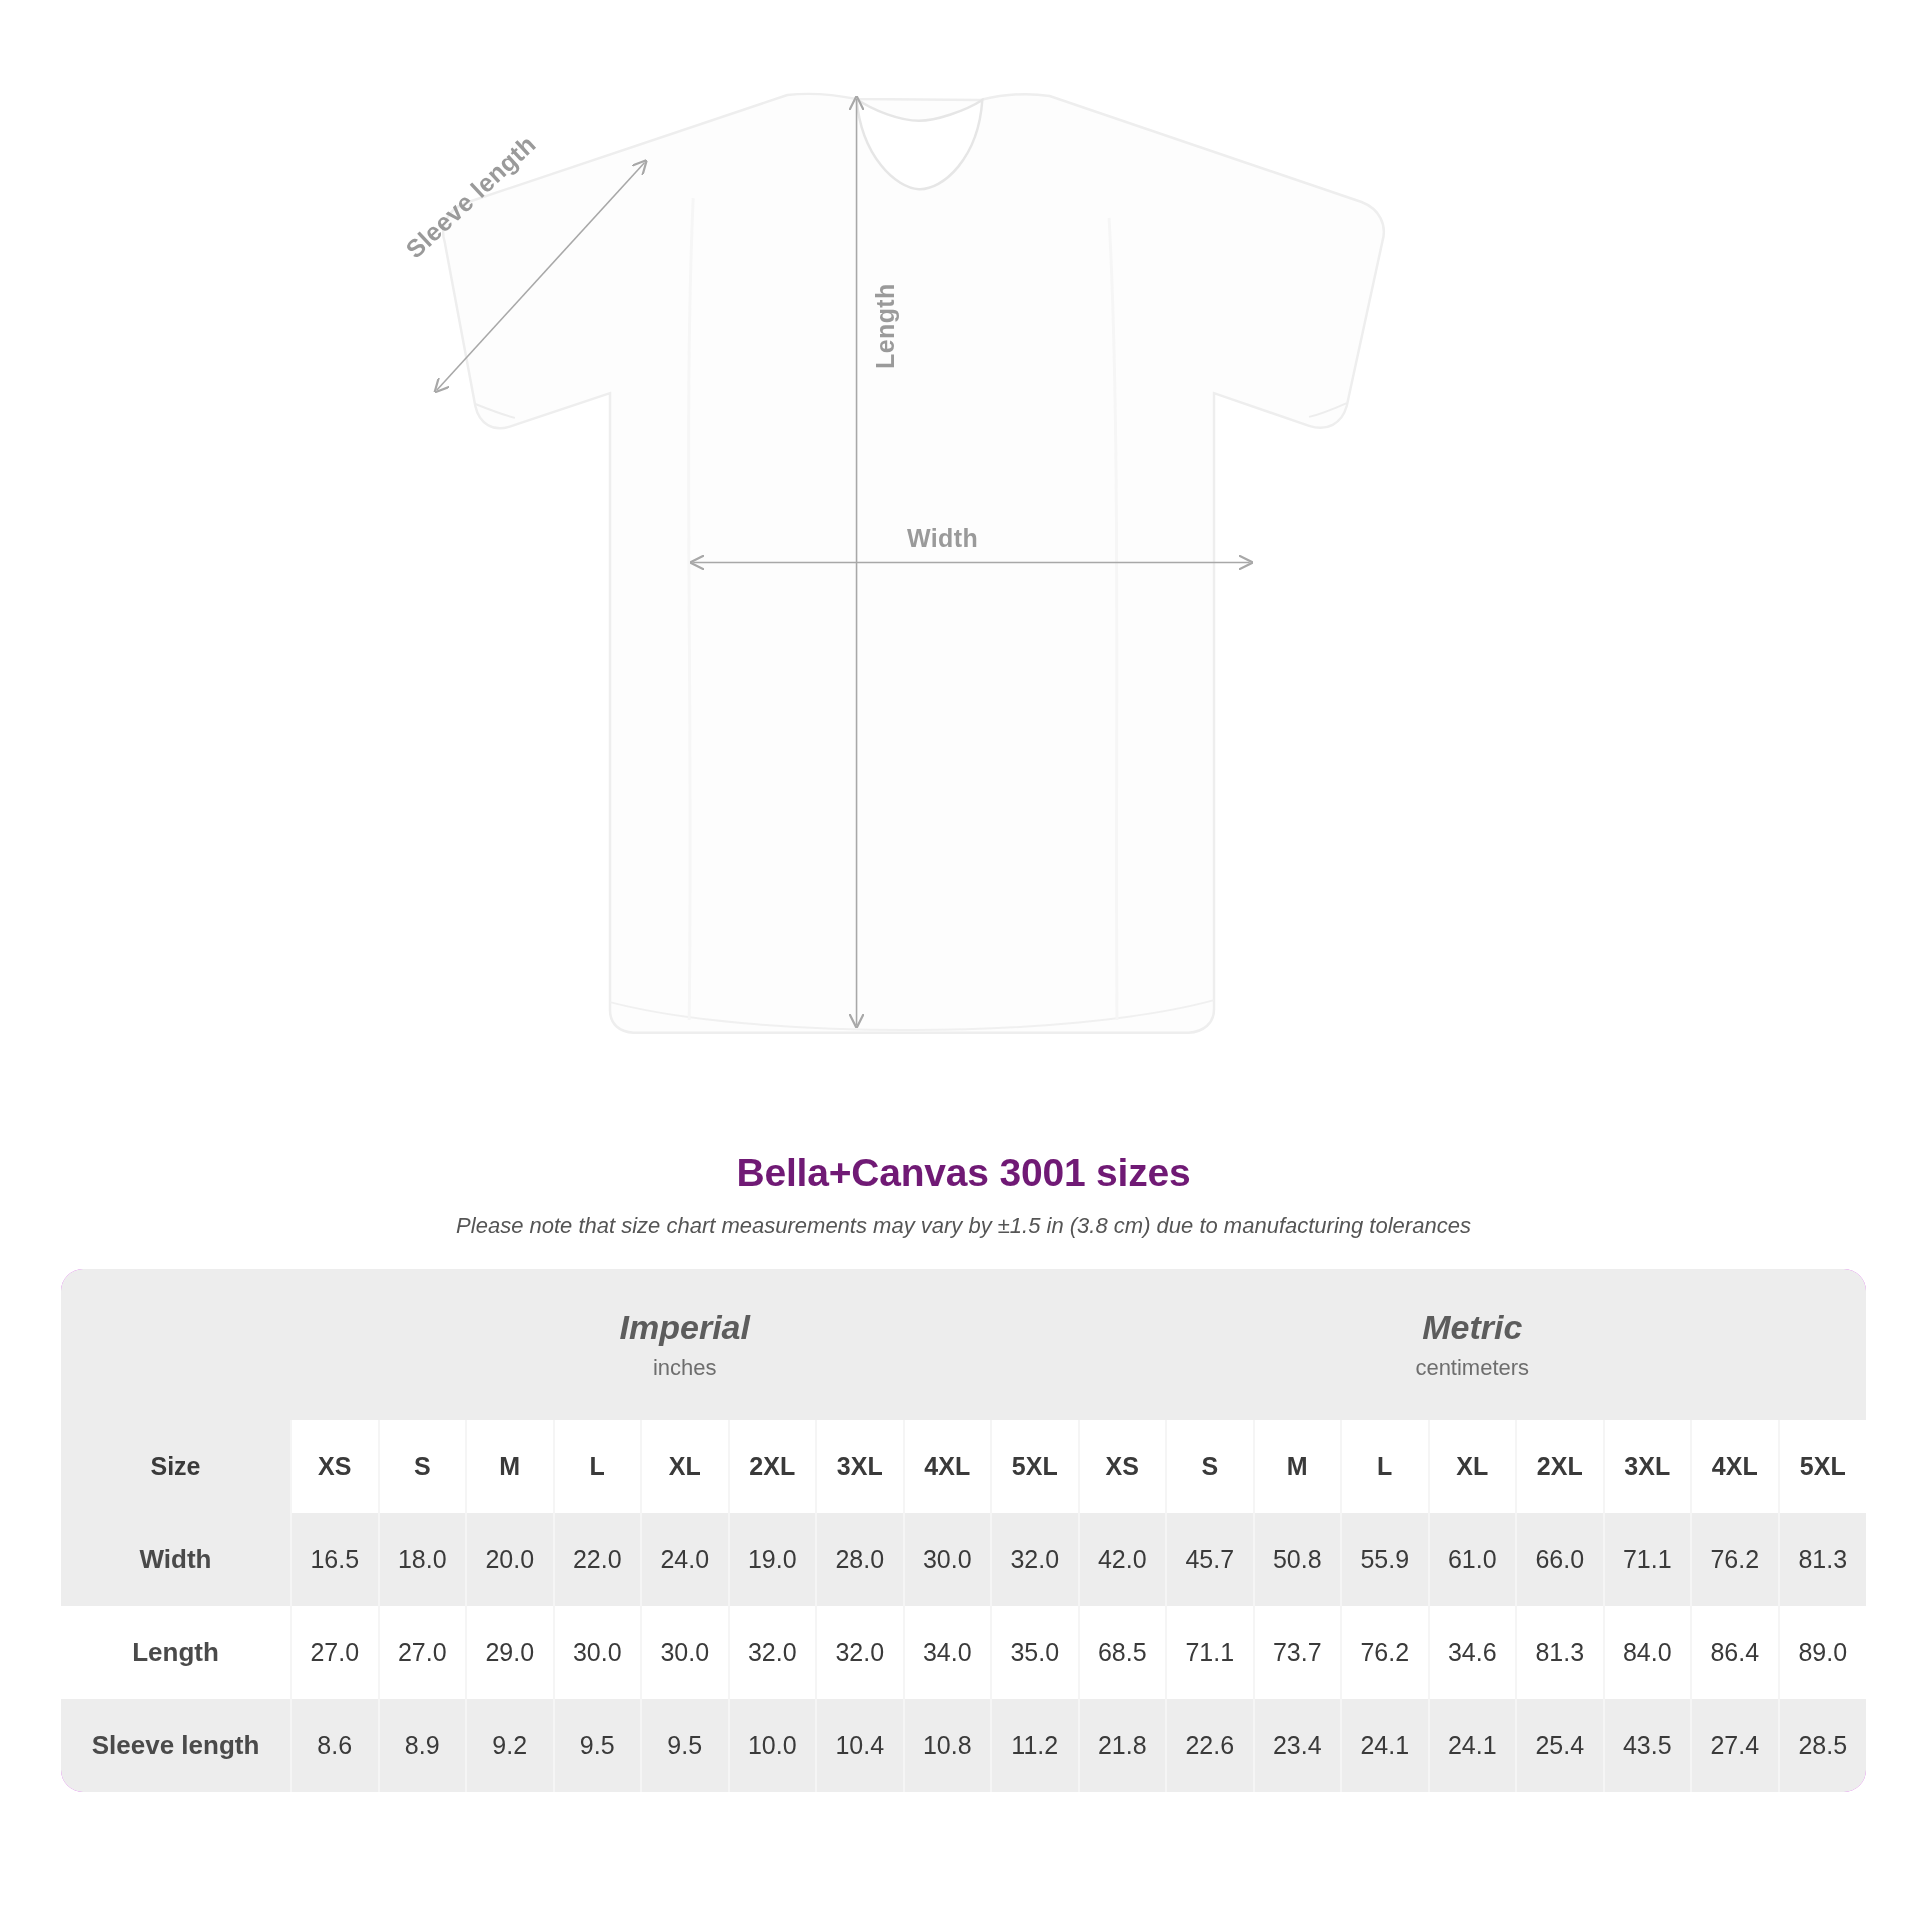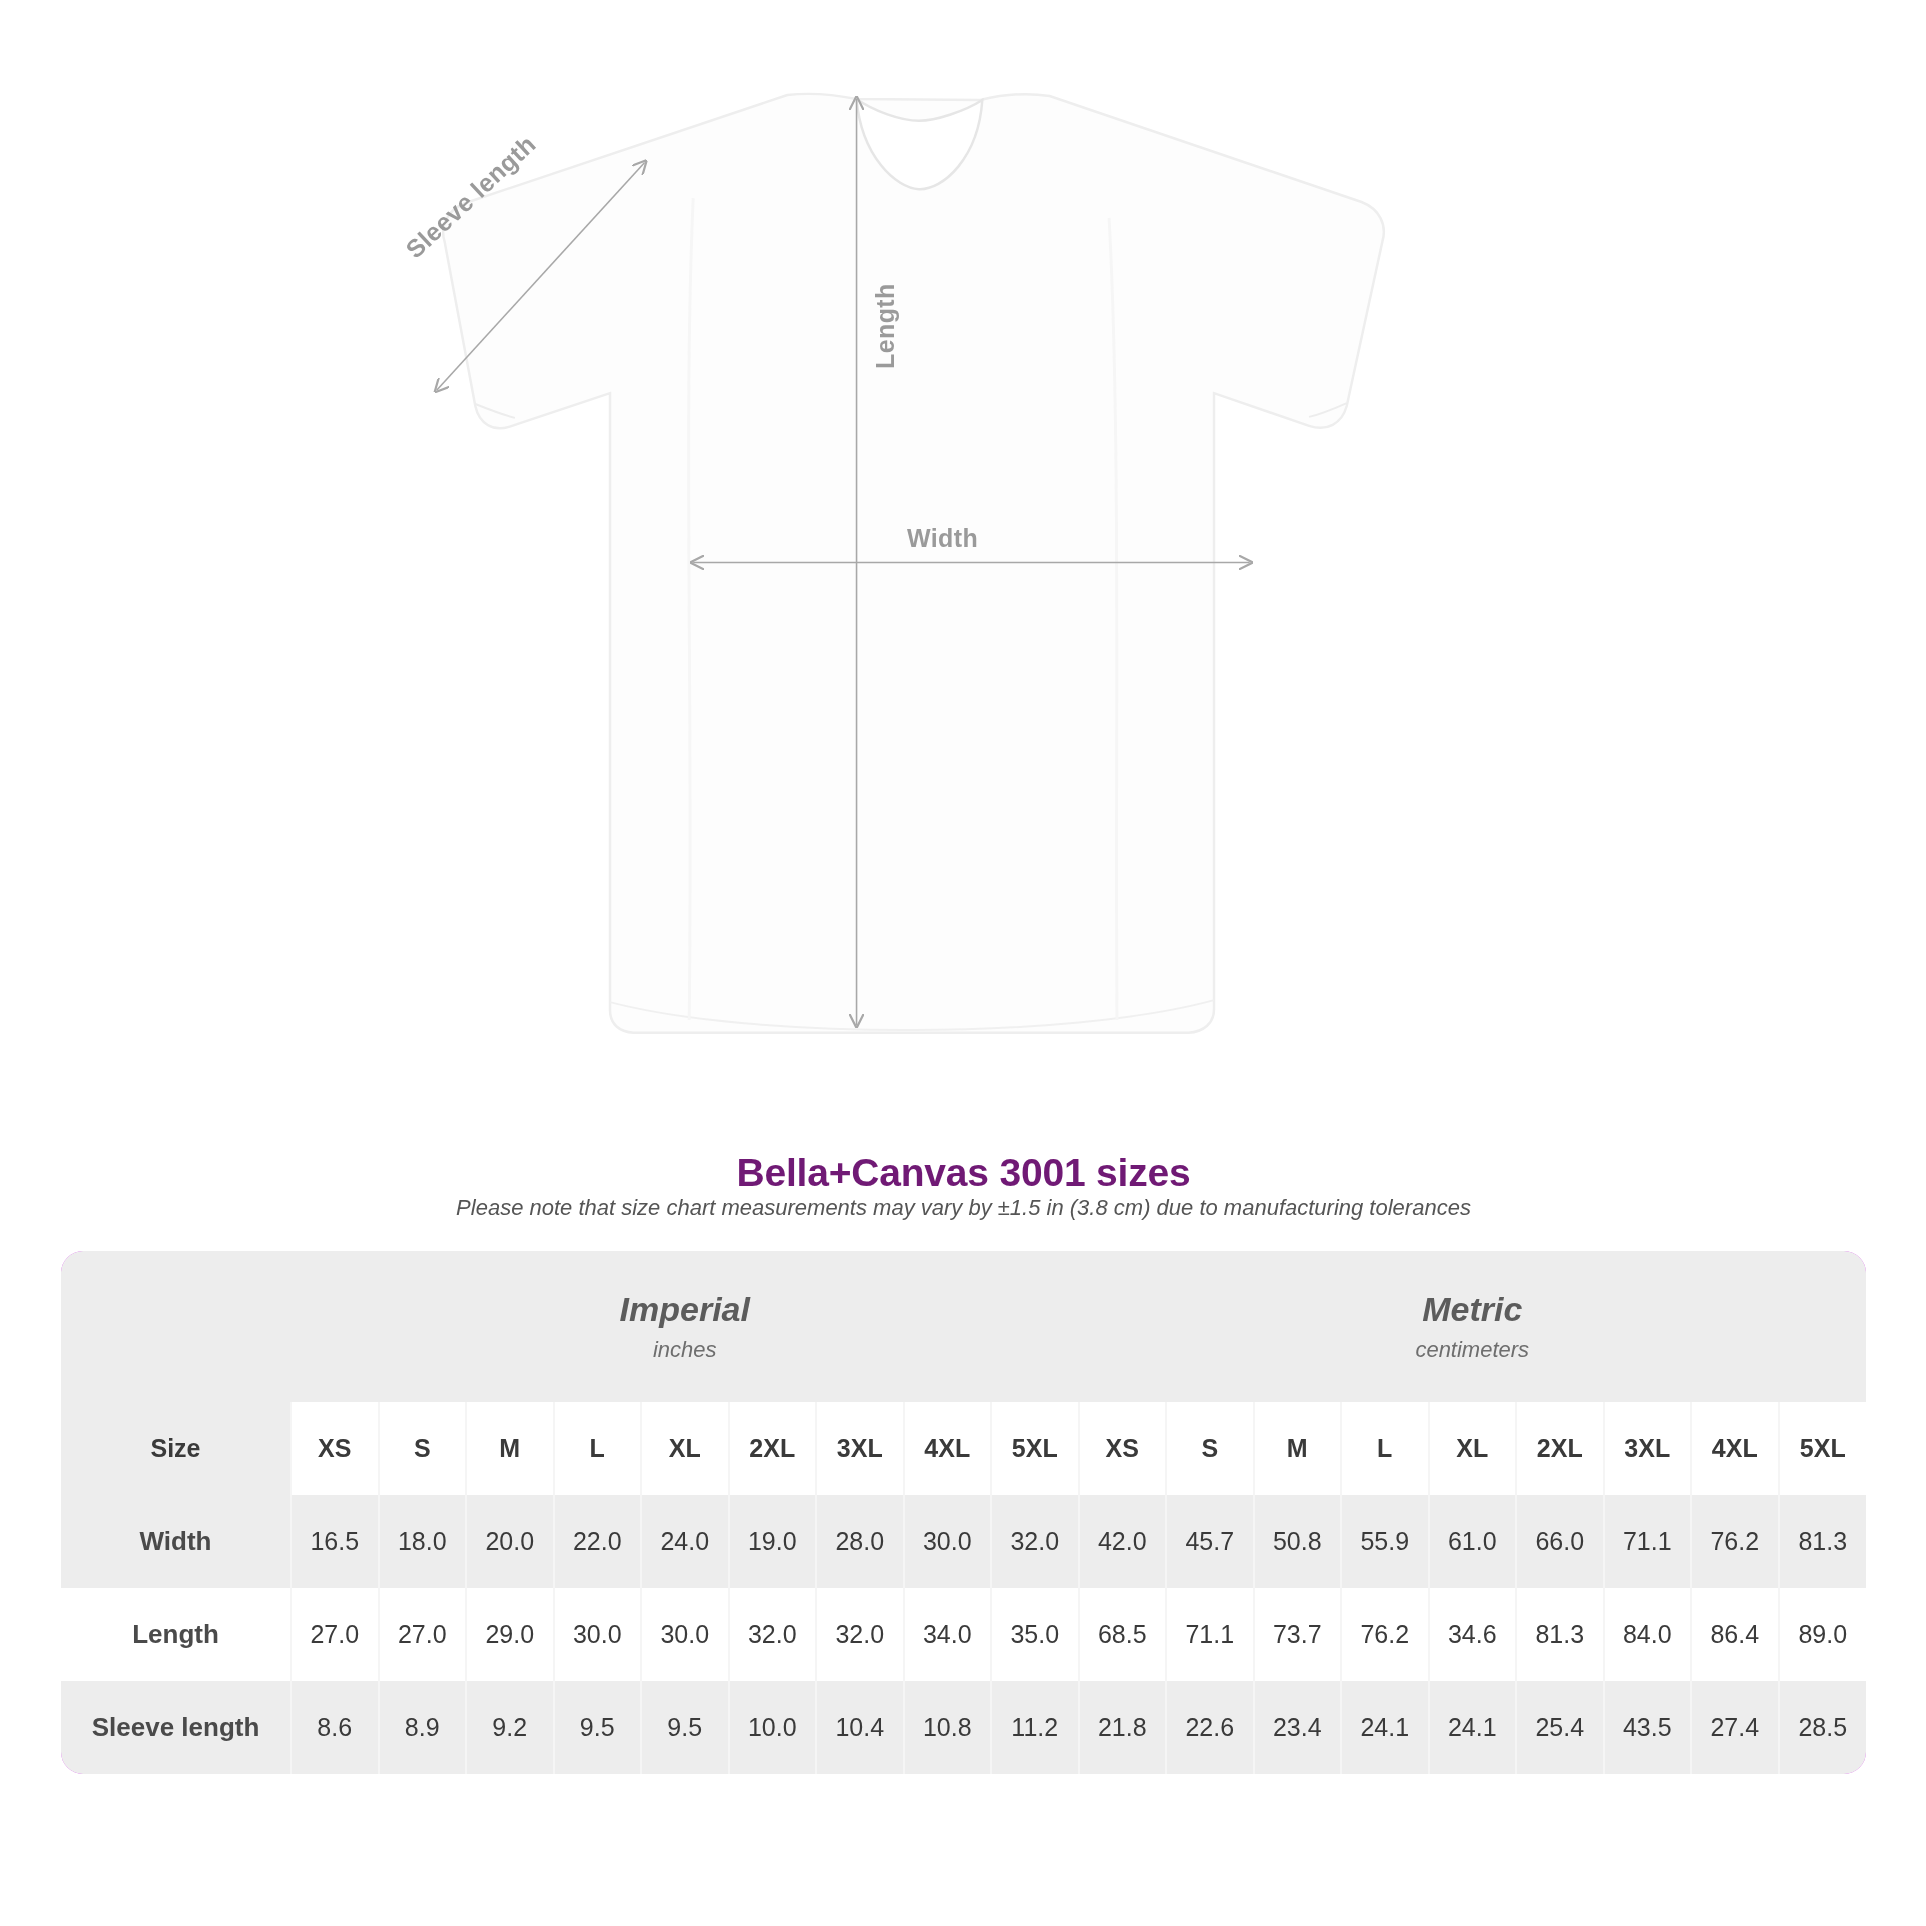--- a/index.html
+++ b/index.html
@@ -65,20 +65,21 @@
     font-size: 39px;
     font-weight: bold;
     color: #701a75;
     margin: 0;
     letter-spacing: -0.2px;
   }
   .chart-note {
     font-size: 22px;
     font-style: italic;
     color: #555555;
+    margin-top: 18px;
   }
 
   
   .table-wrap {
     margin: 30px 61px 0 61px;
     border-radius: 22px;
     overflow: hidden;
     background: #d946ef;
   }
   table.size-table {
@@ -100,21 +101,20 @@
     background: #ededed;
   }
   .unit-name {
     font-size: 34px;
     font-weight: bold;
     font-style: italic;
     color: #5c5c5c;
   }
   .unit-sub {
     font-size: 22px;
-    font-style: italic;
     color: #6e6e6e;
     margin-top: 8px;
   }
   .size-row th,
   .size-row td {
     height: 91px;
     font-weight: bold;
     color: #4a4a4a;
     font-size: 26px;
     background: #ffffff;

